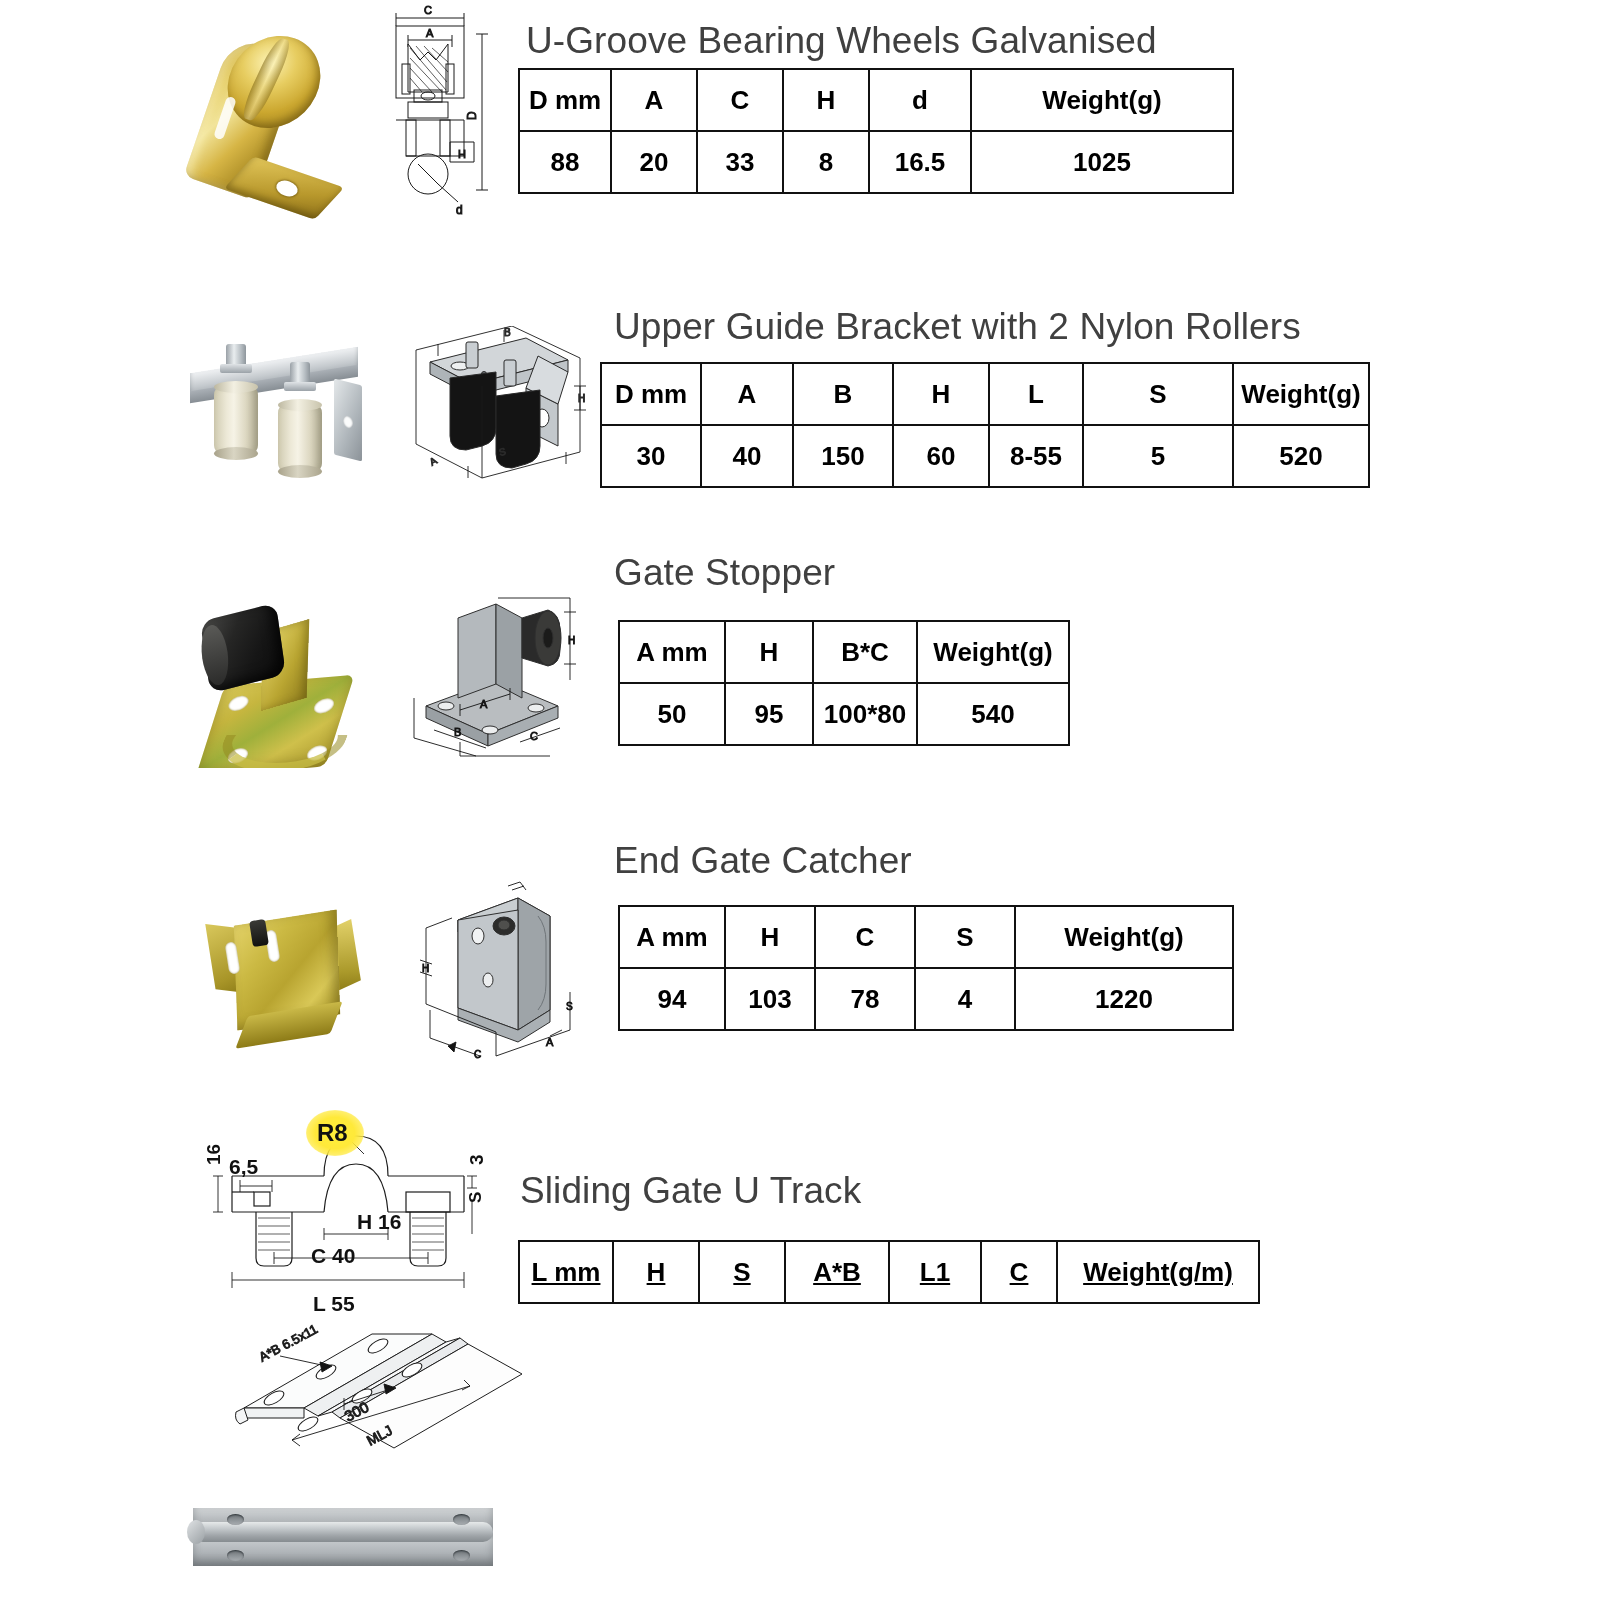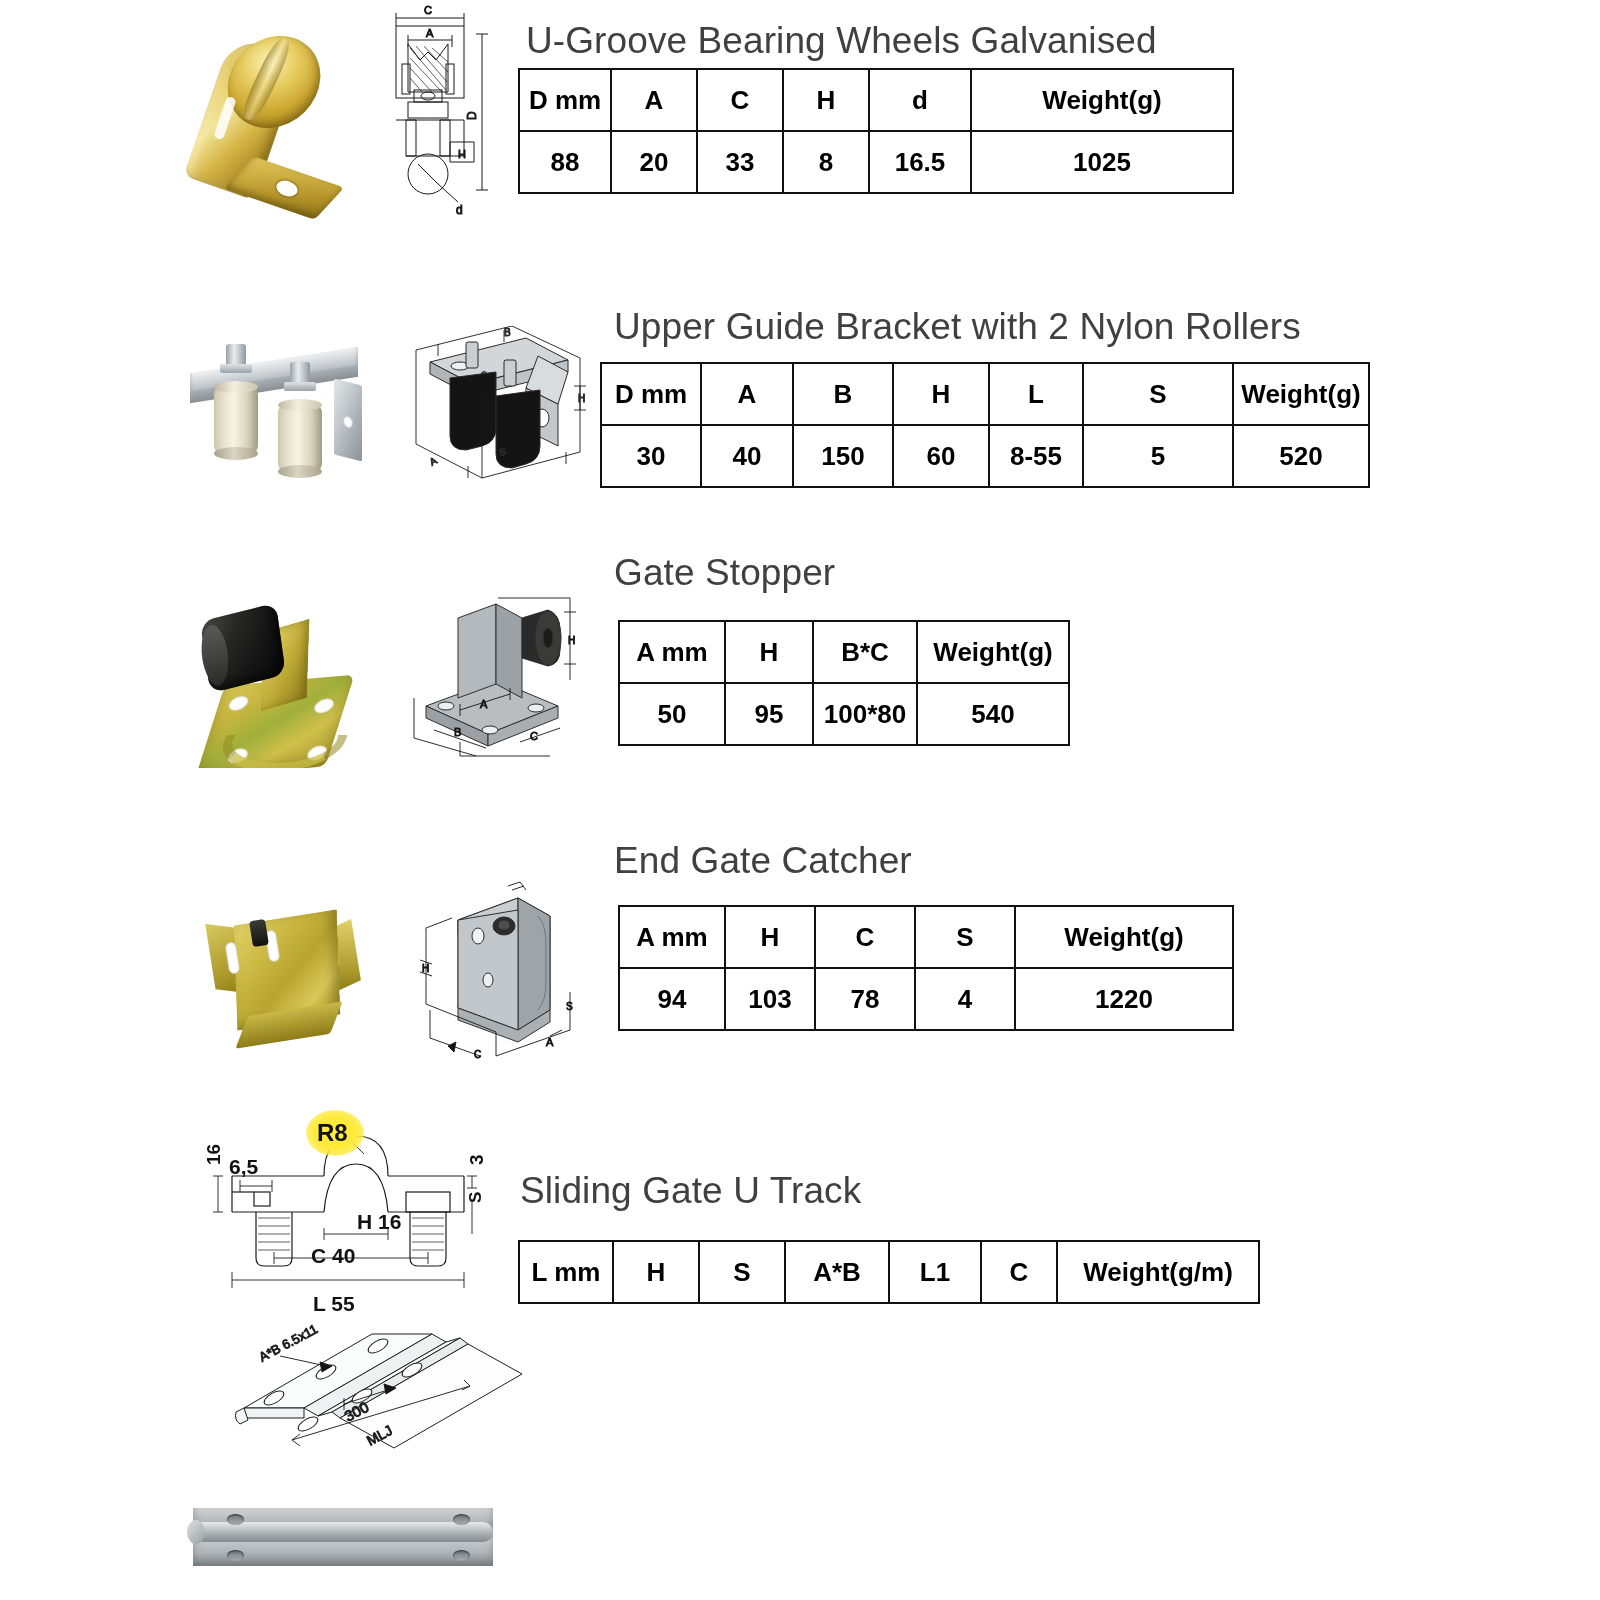--- a/index.html
+++ b/index.html
@@ -653,21 +653,21 @@
           </g>
           <text x="40" y="62" font-size="13" fill="#111" font-family="Liberation Sans, sans-serif" transform="rotate(-28 40 62)">A*B 6.5x11</text>
           <text x="126" y="122" font-size="15" fill="#111" font-family="Liberation Sans, sans-serif" transform="rotate(-28 126 122)">300</text>
           <text x="148" y="146" font-size="14" fill="#111" font-family="Liberation Sans, sans-serif" transform="rotate(-28 148 146)">MLJ</text>
         </g>
       </svg>
     </div>
 
     <div class="title" style="left:520px;top:1170px;">Sliding Gate U Track</div>
 
-    <table class="spec" style="left:518px;top:1240px;width:740px;">
+    <table class="spec" style="left:518px;top:1240px;width:740px;text-decoration:underline;">
       <colgroup>
           <col style="width:94px">
           <col style="width:86px">
           <col style="width:86px">
           <col style="width:104px">
           <col style="width:92px">
           <col style="width:76px">
           <col style="width:202px">
         </colgroup>
       <tbody>

